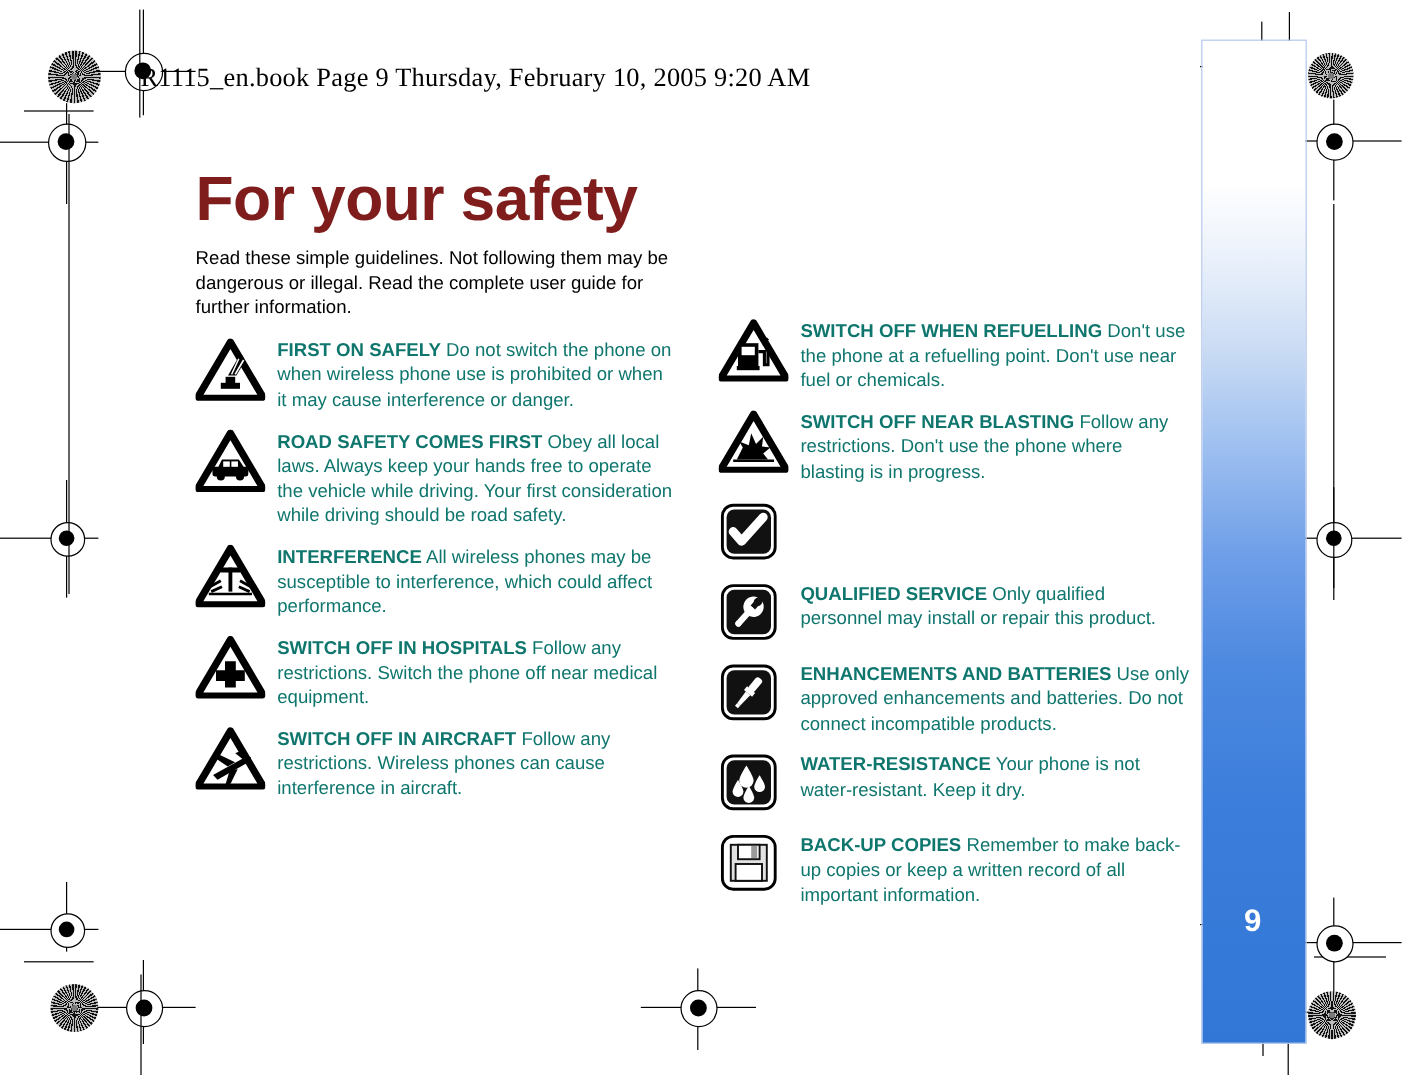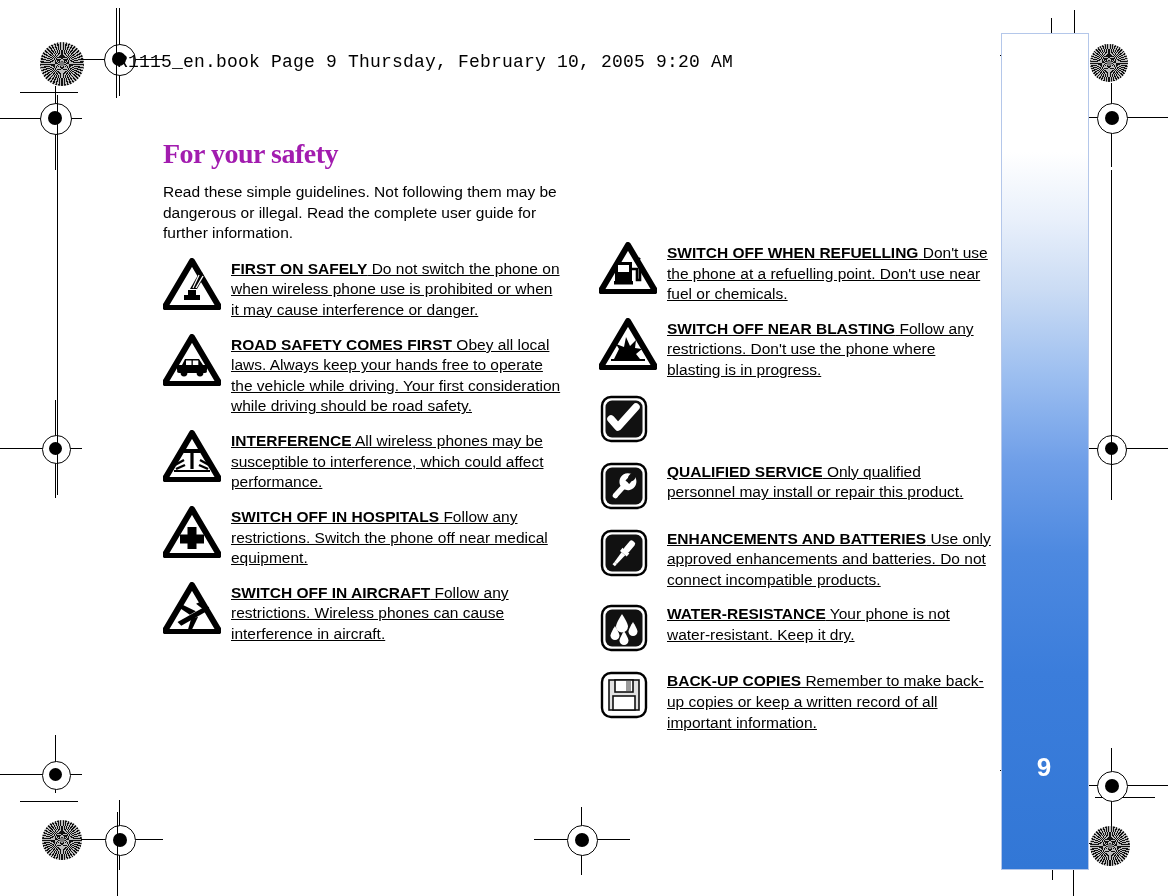--- a/index.html
+++ b/index.html
@@ -44,38 +44,38 @@
   }
   #page-number{
     position:absolute;left:1001px;top:752px;width:86px;
     text-align:center;color:#ffffff;font-size:26px;font-weight:bold;
     font-family:"Liberation Sans", sans-serif;letter-spacing:0px;
   }
 
   
   #file-header{
     position:absolute;left:117px;top:52px;
-    font-family:Liberation Mono, monospace;
-    font-size:18px;color:#000;white-space:nowrap;letter-spacing:0.2px;
+    font-family:Liberation Serif, serif;
+    font-size:22px;color:#000;white-space:nowrap;letter-spacing:0.2px;
   }
 
   
   #content{position:absolute;left:163px;top:140px;width:830px;}
   #page-title{
-    font-size:28px;font-weight:bold;color:#a21caf;margin:0 0 14px 0;
-    letter-spacing:-0.5px;line-height:1.0;font-family:Liberation Serif, serif;
+    font-size:52px;font-weight:bold;color:#7f1d1d;margin:0 0 14px 0;
+    letter-spacing:-0.5px;line-height:1.0;
   }
   .columns{display:flex;gap:36px;}
   .col{width:400px;}
   .col-right{padding-top:60px;}
   .intro{
     font-size:15.5px;line-height:1.33;color:#000;margin:0 0 14px 0;width:400px;
   }
   .item{display:flex;gap:10px;margin-bottom:13px;align-items:flex-start;}
-  .item .txt{font-size:15.5px;line-height:1.33;color:#000000;flex:1;padding-top:1px;text-decoration:underline;}
+  .item .txt{font-size:15.5px;line-height:1.33;color:#0f766e;flex:1;padding-top:1px;}
   .item .txt b{font-weight:bold;}
   .icon-slot{width:58px;min-width:58px;height:54px;position:relative;}
   .icon-slot svg{display:block;}
 </style>
 </head>
 <body>
 
 <div>
 
   <div class="starburst gray" style="left:40px;top:42px;width:44px;height:44px;"></div>

